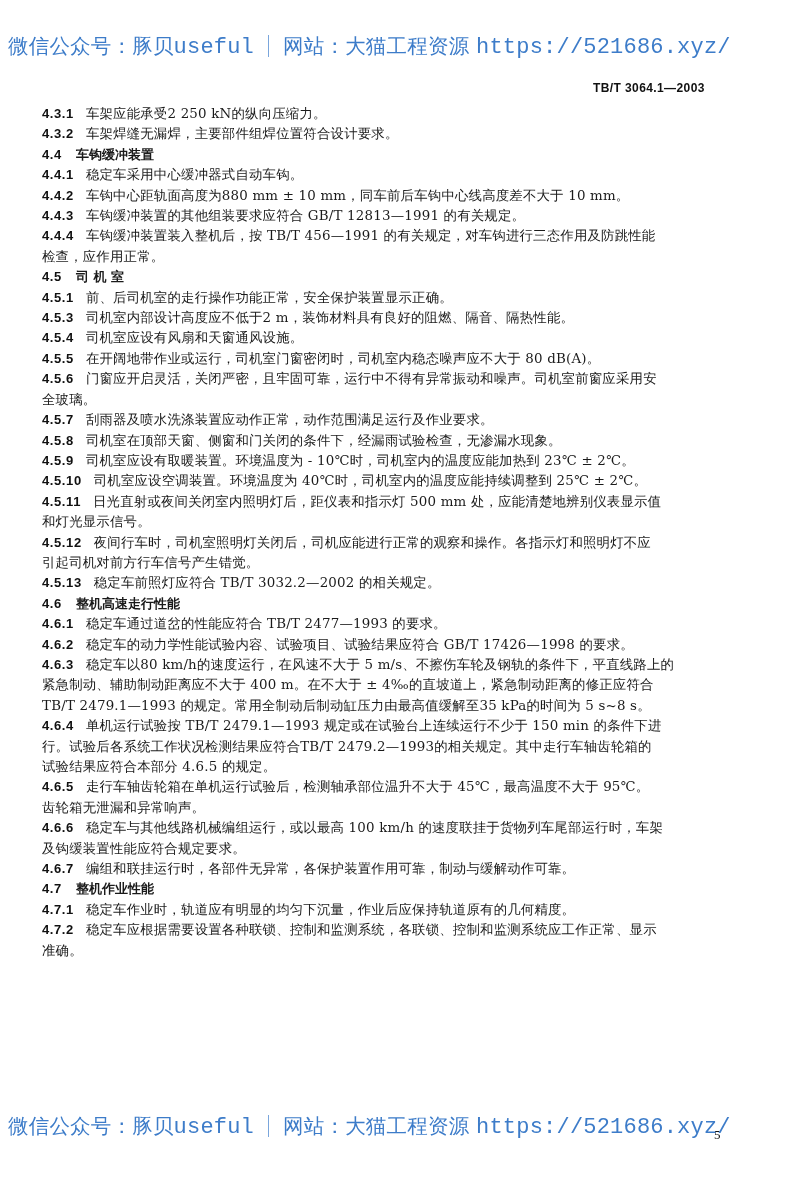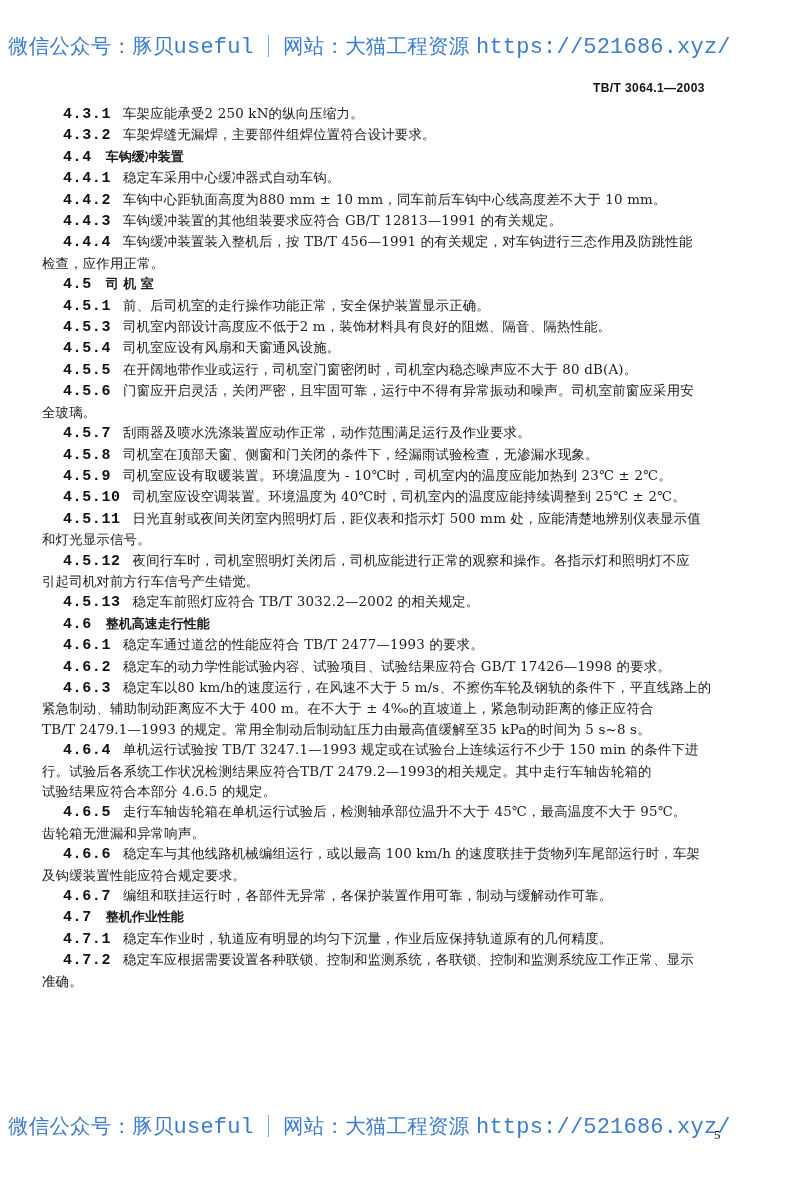--- a/index.html
+++ b/index.html
@@ -10,22 +10,22 @@
                  font-size: 20.5px; color: #3d7cc9; letter-spacing: 0.2px; z-index: 2; }
     .watermark .mono { font-family: Liberation Mono, monospace; font-size: 22px; }
     .watermark .sep { display: inline-block; width: 1px; height: 22px; background: #7aa6dc; margin: 0 14px; vertical-align: -4px; }
     .wm-top { top: 32px; }
     .wm-bottom { top: 1112px; }
     .std-code { position: absolute; top: 81px; left: 593px; font-family: "Liberation Sans", "DejaVu Sans", sans-serif;
                 font-weight: bold; font-size: 12px; letter-spacing: 0.4px; color: #111; }
     .content { position: absolute; top: 104px; left: 42px; width: 720px; }
     .line { font-size: 13.4px; line-height: 20.4px; white-space: nowrap; }
     .clause { position: relative; }
-    .num { font-family: Liberation Mono, monospace; font-weight: bold; font-size: 15px;
-           letter-spacing: 0.6px; display: inline-block; margin-right: 12px; color: #111; margin-left: 21px; }
+    .num { font-family: Liberation Sans, sans-serif; font-weight: bold; font-size: 13px;
+           letter-spacing: 0.6px; display: inline-block; margin-right: 12px; color: #111; }
     .heading .title { font-family: "DejaVu Sans", "Liberation Sans", sans-serif; font-weight: bold; font-size: 13px; }
     .heading .num { margin-right: 14px; }
     .text { letter-spacing: 0.2px; text-align: center; }
     .page-num { position: absolute; top: 1127px; left: 714px; font-family: "Liberation Serif", "DejaVu Serif", serif;
                 font-size: 13px; color: #111; z-index: 1; }
   </style>
 </head>
 <body>
 
 <div class="watermark wm-top">
@@ -107,21 +107,21 @@
     </div>
     <div class="clause item">
       <div class="line"><span class="num">4.6.2</span><span class="text">稳定车的动力学性能试验内容、试验项目、试验结果应符合 GB/T 17426—1998 的要求。</span></div>
     </div>
     <div class="clause item">
       <div class="line"><span class="num">4.6.3</span><span class="text">稳定车以80 km/h的速度运行，在风速不大于 5 m/s、不擦伤车轮及钢轨的条件下，平直线路上的</span></div>
       <div class="line"><span class="text">紧急制动、辅助制动距离应不大于 400 m。在不大于 ± 4‰的直坡道上，紧急制动距离的修正应符合</span></div>
       <div class="line"><span class="text">TB/T 2479.1—1993 的规定。常用全制动后制动缸压力由最高值缓解至35 kPa的时间为 5 s~8 s。</span></div>
     </div>
     <div class="clause item">
-      <div class="line"><span class="num">4.6.4</span><span class="text">单机运行试验按 TB/T 3247.1—1993 规定或在试验台上连续运行不少于 150 min 的条件下进</span></div>
+      <div class="line"><span class="num">4.6.4</span><span class="text">单机运行试验按 TB/T 2479.1—1993 规定或在试验台上连续运行不少于 150 min 的条件下进</span></div>
       <div class="line"><span class="text">行。试验后各系统工作状况检测结果应符合TB/T 2479.2—1993的相关规定。其中走行车轴齿轮箱的</span></div>
       <div class="line"><span class="text">试验结果应符合本部分 4.6.5 的规定。</span></div>
     </div>
     <div class="clause item">
       <div class="line"><span class="num">4.6.5</span><span class="text">走行车轴齿轮箱在单机运行试验后，检测轴承部位温升不大于 45℃，最高温度不大于 95℃。</span></div>
       <div class="line"><span class="text">齿轮箱无泄漏和异常响声。</span></div>
     </div>
     <div class="clause item">
       <div class="line"><span class="num">4.6.6</span><span class="text">稳定车与其他线路机械编组运行，或以最高 100 km/h 的速度联挂于货物列车尾部运行时，车架</span></div>
       <div class="line"><span class="text">及钩缓装置性能应符合规定要求。</span></div>

